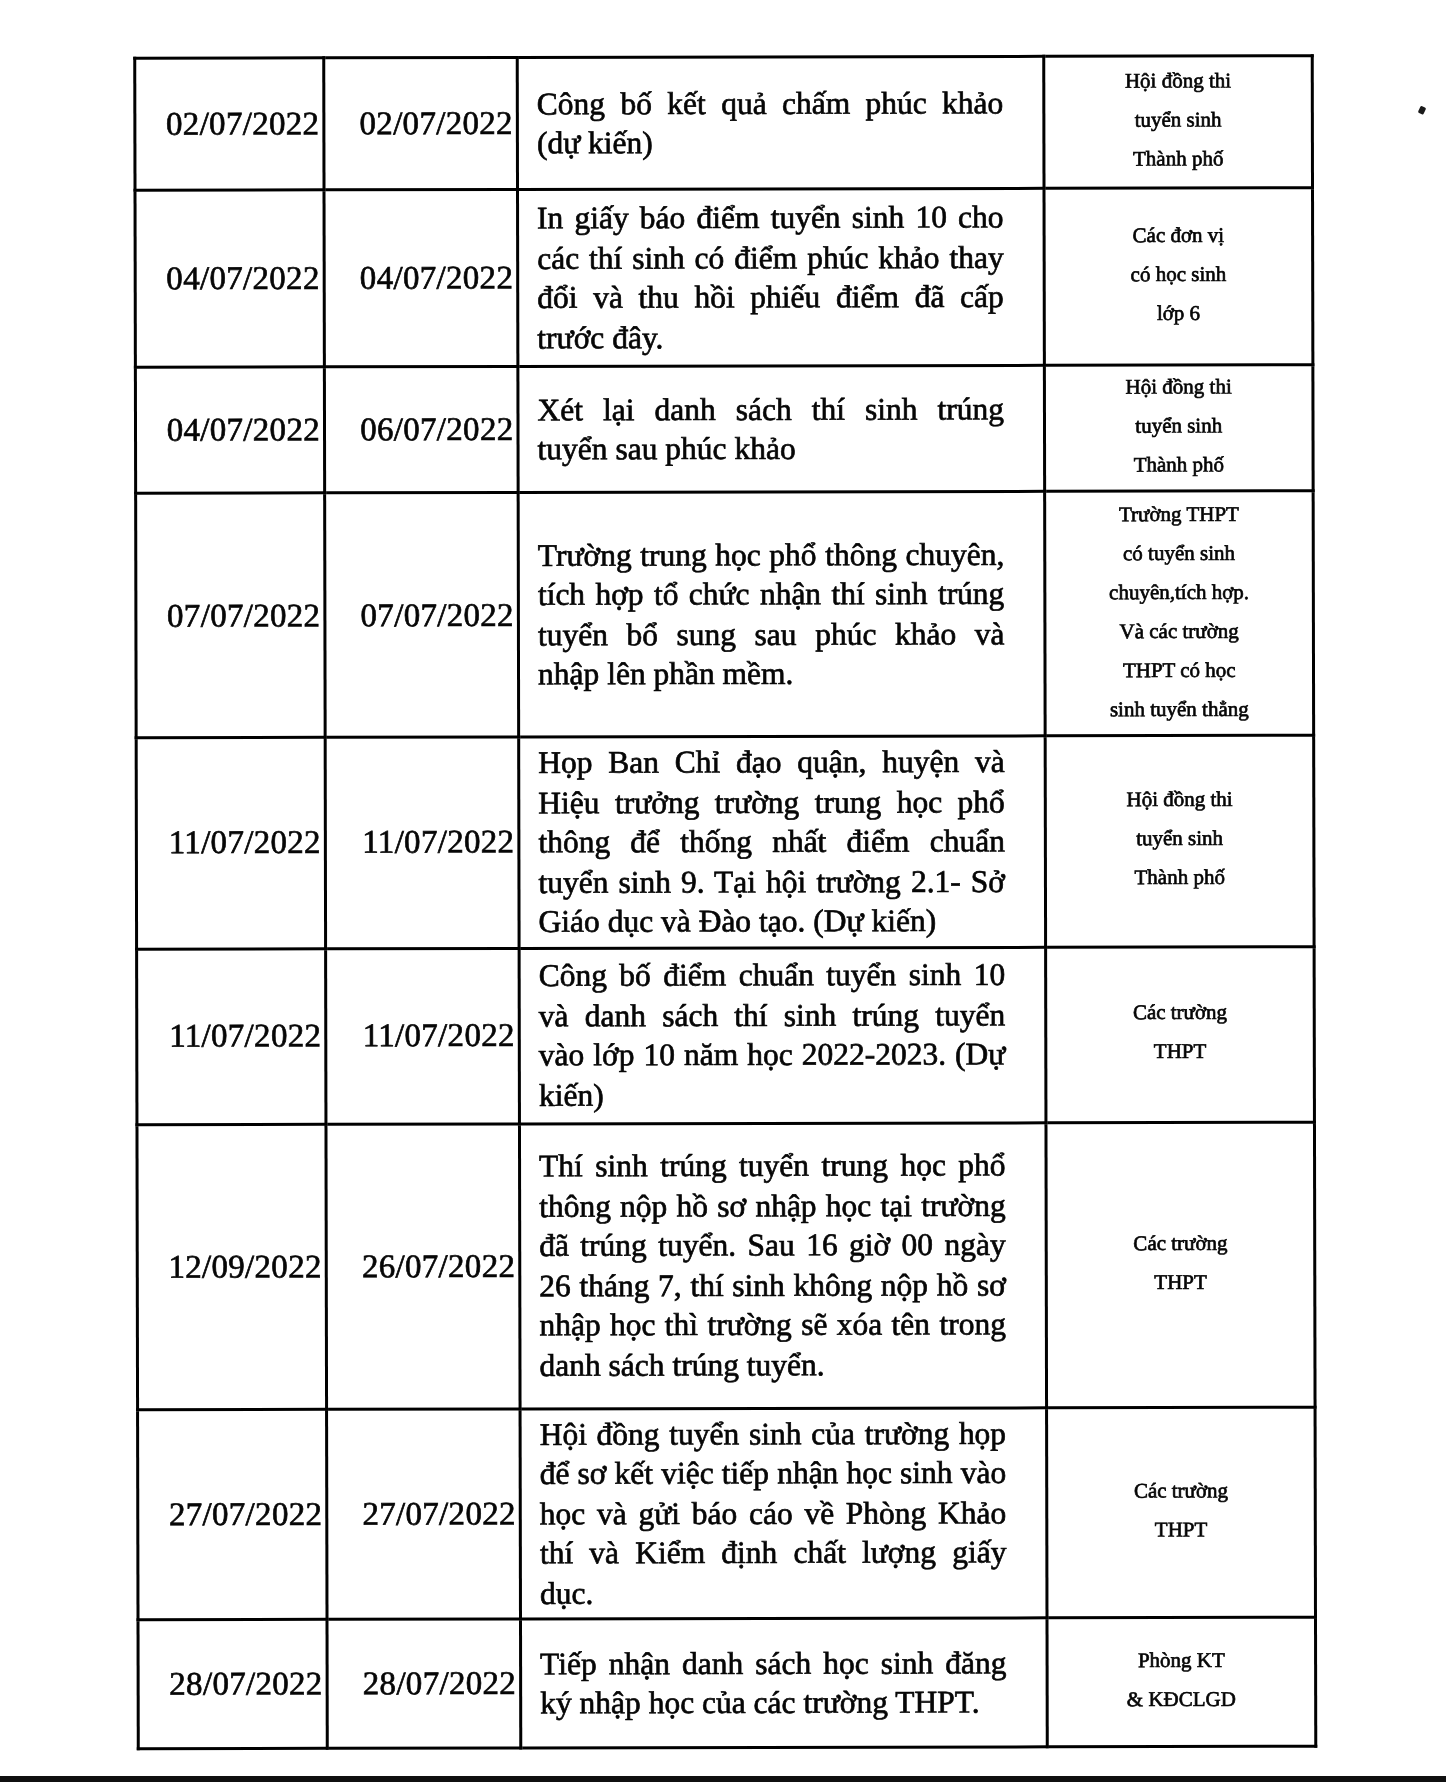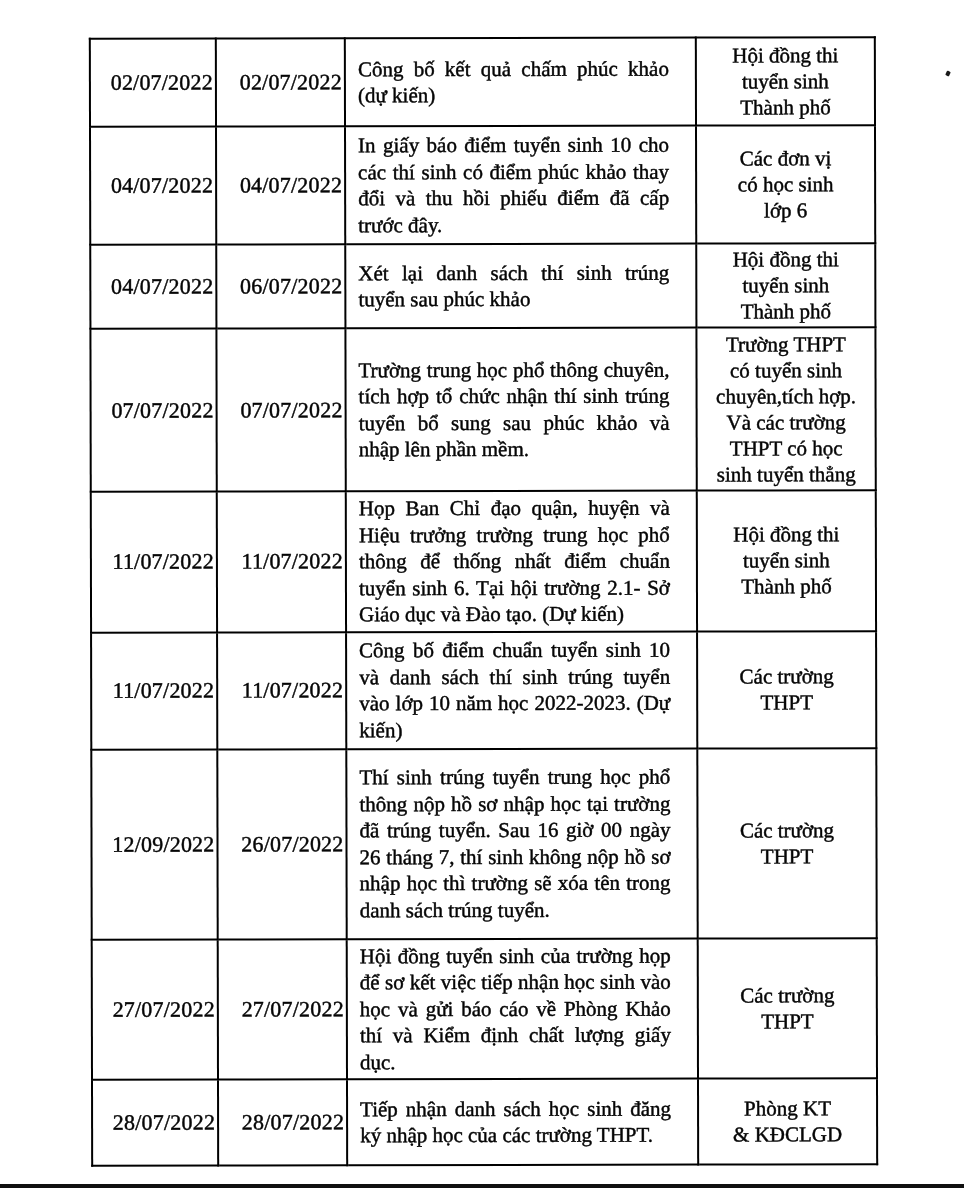--- a/index.html
+++ b/index.html
@@ -44,21 +44,21 @@
     letter-spacing: 0.2px;
   }
   td.content-cell {
     text-align: justify;
     font-size: 21px;
     line-height: 26.5px;
     padding: 3px 26px 3px 12px;
   }
   td.resp-cell {
     text-align: center;
-    font-size: 21px;
+    font-size: 14px;
     line-height: 26px;
     white-space: pre-line;
     padding: 2px 6px;
   }
   .footer-rule {
     position: absolute;
     left: 0;
     top: 1184px;
     width: 964px;
     height: 4px;
@@ -119,21 +119,21 @@
         <td class="resp-cell">Trường THPT
 có tuyển sinh
 chuyên,tích hợp.
 Và các trường
 THPT có học
 sinh tuyển thẳng</td>
       </tr>
       <tr style="height:140px">
         <td class="date-cell">11/07/2022</td>
         <td class="date-cell">11/07/2022</td>
-        <td class="content-cell">Họp Ban Chỉ đạo quận, huyện và Hiệu trưởng trường trung học phổ thông để thống nhất điểm chuẩn tuyển sinh 6. Tại hội trường 2.1- Sở Giáo dục và Đào tạo. (Dự kiến)</td>
+        <td class="content-cell">Họp Ban Chỉ đạo quận, huyện và Hiệu trưởng trường trung học phổ thông để thống nhất điểm chuẩn tuyển sinh 9. Tại hội trường 2.1- Sở Giáo dục và Đào tạo. (Dự kiến)</td>
         <td class="resp-cell">Hội đồng thi
 tuyển sinh
 Thành phố</td>
       </tr>
       <tr style="height:117px">
         <td class="date-cell">11/07/2022</td>
         <td class="date-cell">11/07/2022</td>
         <td class="content-cell">Công bố điểm chuẩn tuyển sinh 10 và danh sách thí sinh trúng tuyển vào lớp 10 năm học 2022-2023. (Dự kiến)</td>
         <td class="resp-cell">Các trường
 THPT</td>

